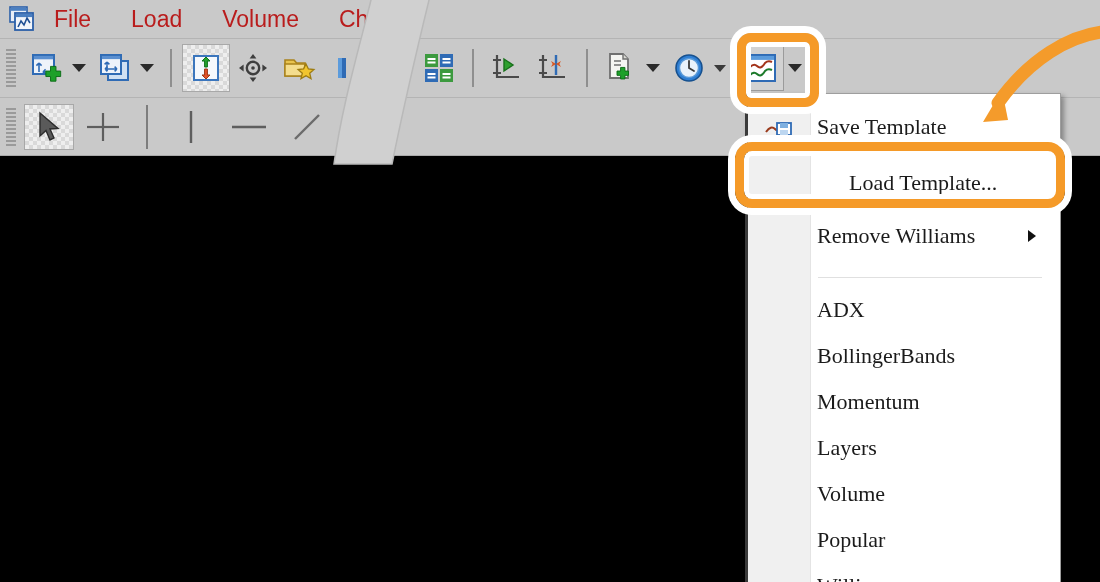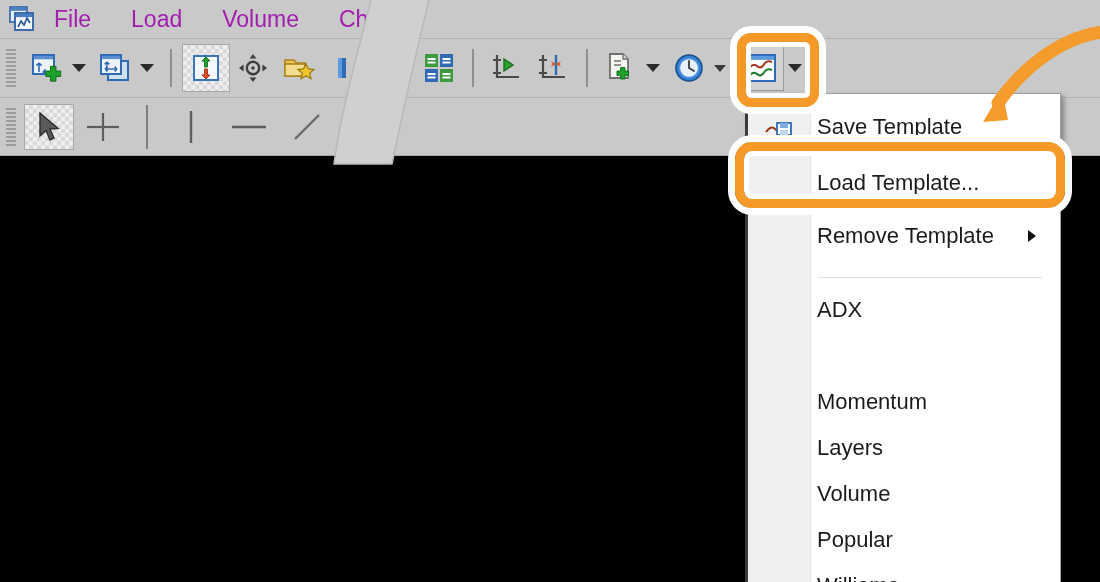--- a/index.html
+++ b/index.html
@@ -12,21 +12,21 @@
   }
   #root{position:absolute;inset:0;width:1100px;height:582px;overflow:hidden;background:#000;}
 
   
   .app-chrome{position:absolute;left:0;top:0;width:1100px;height:156px;background:#c9c9c9;}
 
   
   .menubar{position:absolute;left:0;top:0;width:1100px;height:38px;background:#c9c9c9;
            border-bottom:1px solid #b4b4b4;display:flex;align-items:center;}
   .app-logo{width:30px;height:30px;margin-left:8px;margin-right:16px;position:relative;flex:none;}
-  .menu-item{font-size:23px;color:#a21caf;margin-right:40px;white-space:nowrap;line-height:1;}
+  .menu-item{font-size:23px;color:#b91c1c;margin-right:40px;white-space:nowrap;line-height:1;}
 
   
   .toolbar{position:absolute;left:0;width:1100px;background:#c9c9c9;display:flex;align-items:center;}
   .toolbar-1{top:39px;height:58px;border-bottom:1px solid #b4b4b4;}
   .toolbar-2{top:98px;height:57px;border-bottom:1px solid #aaa;}
 
   .grip{width:10px;height:38px;margin-left:6px;margin-right:8px;flex:none;
         background:repeating-linear-gradient(to bottom,#9a9a9a 0px,#9a9a9a 2px,#c9c9c9 2px,#c9c9c9 4px);}
   .tb-sep{width:2px;height:38px;background:#8f8f8f;margin:0 10px;flex:none;}
   .tb-btn{width:46px;height:46px;display:flex;align-items:center;justify-content:center;flex:none;position:relative;}
@@ -40,21 +40,21 @@
 
   svg{display:block;overflow:visible;}
 
   
   .menu-panel{position:absolute;left:745px;top:93px;width:312px;height:489px;
               background:#ffffff;border:1px solid #9e9e9e;border-left:3px solid #3a3a3a;
               box-shadow:3px 3px 5px rgba(0,0,0,.35);}
   .menu-gutter{position:absolute;left:0;top:0;width:62px;height:100%;background:#f0f0f0;
                border-right:1px solid #e4e4e4;}
   .menu-list{position:absolute;left:0;top:0;width:100%;}
-  .mrow{position:relative;height:46px;display:flex;align-items:center;}
+  .mrow{position:relative;height:46px;display:flex;align-items:center;font-family:Liberation Serif, serif;}
   .mrow .mico{width:62px;height:46px;display:flex;align-items:center;justify-content:center;flex:none;}
   .mrow .mlabel{font-size:22px;color:#1b1b1b;white-space:nowrap;padding-left:7px;}
   .mrow .subarrow{position:absolute;right:24px;width:0;height:0;
        border-top:6px solid transparent;border-bottom:6px solid transparent;border-left:8px solid #111;}
   .mdiv{height:1px;background:#e0e0e0;margin:9px 18px 9px 70px;}
   .mrow.item .mlabel{padding-left:7px;}
 
   
   .ovl{position:absolute;pointer-events:none;}
 
@@ -285,39 +285,40 @@
           <svg width="30" height="24" viewBox="0 0 30 24">
             <path d="M2 17 q5 -7 9 -3 q4 4 8 -5" fill="none" stroke="#9a3a1c" stroke-width="2"></path>
             <rect x="13" y="8" width="14" height="12" fill="#ffffff" stroke="#2f6bb5" stroke-width="1.8"></rect>
             <rect x="16" y="8" width="8" height="5" fill="#7fb0e0"></rect>
             <rect x="16" y="15" width="8" height="5" fill="#bcd6f0"></rect>
           </svg>
         </div>
         <div class="mlabel">Save Template</div>
       </div>
 
-      <div class="mrow item" style="margin-top:10px;">
+      <div class="mrow item" style="margin-top:10px;gap:32px;">
         <div class="mico"></div>
         <div class="mlabel">Load Template...</div>
       </div>
 
       <div class="mrow item" style="margin-top:7px;">
         <div class="mico"></div>
-        <div class="mlabel">Remove Template</div>
+        <div class="mlabel">Remove Williams</div>
         <div class="subarrow"></div>
       </div>
 
       <div class="mdiv" style="margin-top:18px;"></div>
 
       <div class="mrow item">
         <div class="mico"></div>
         <div class="mlabel">ADX</div>
       </div>
       <div class="mrow item">
         <div class="mico"></div>
+        <div class="mlabel">BollingerBands</div>
       </div>
       <div class="mrow item">
         <div class="mico"></div>
         <div class="mlabel">Momentum</div>
       </div>
       <div class="mrow item">
         <div class="mico"></div>
         <div class="mlabel">Layers</div>
       </div>
       <div class="mrow item">

